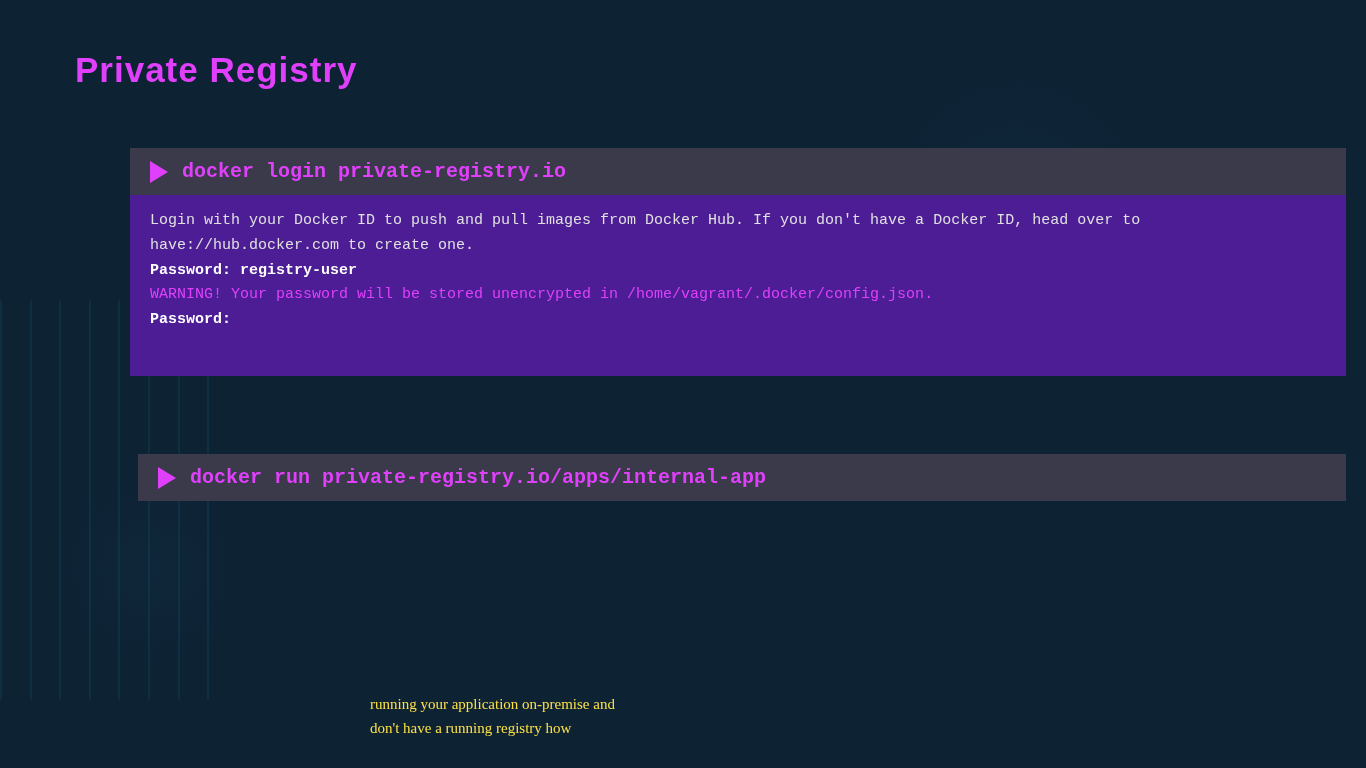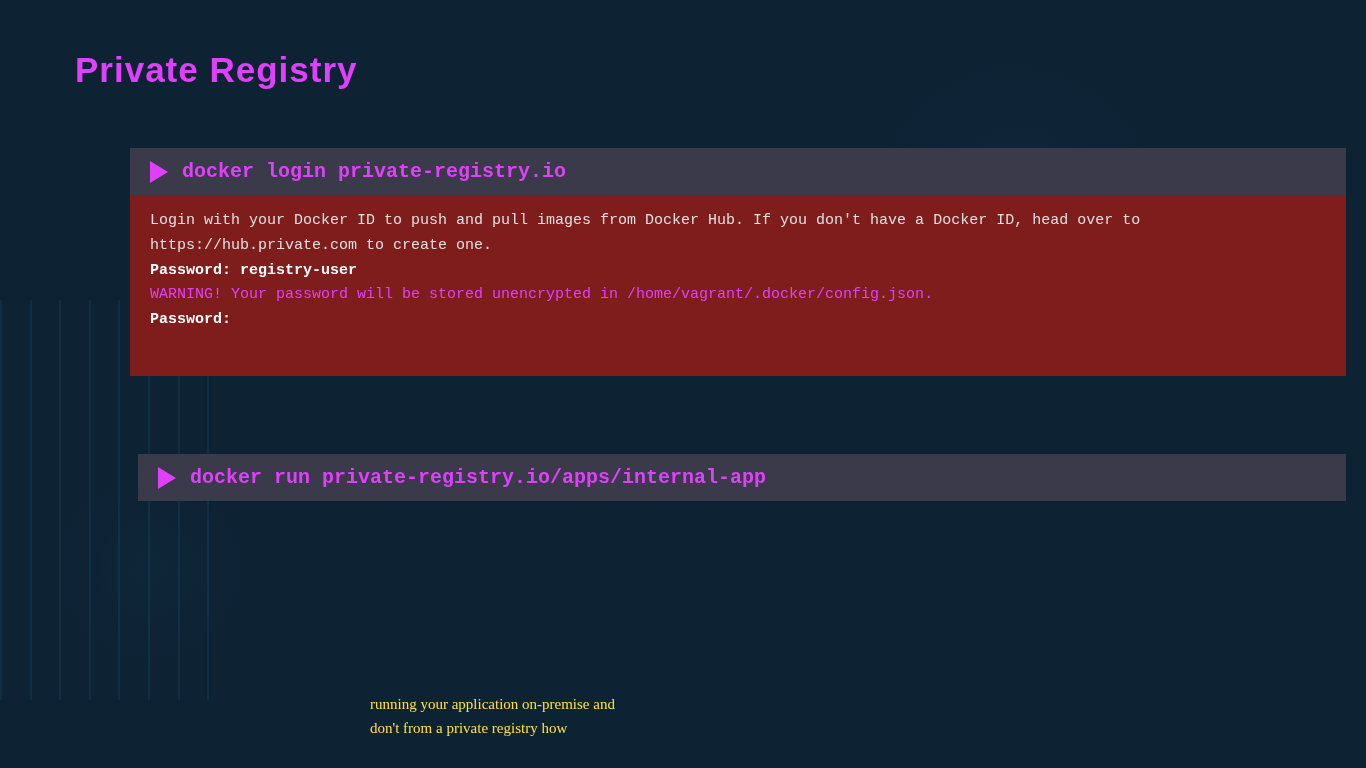--- a/index.html
+++ b/index.html
@@ -102,21 +102,21 @@
     }
 
     .command-text {
       color: #e040fb;
       font-size: 20px;
       font-family: 'Courier New', Courier, monospace;
       font-weight: bold;
     }
 
     .output-area {
-      background-color: #7f1d1d;
+      background-color: #4c1d95;
       padding: 14px 20px 18px 20px;
       font-size: 15px;
       line-height: 1.65;
       color: #e0e0e0;
       overflow: hidden;
     }
 
     .output-line {
       white-space: pre;
       font-family: 'Courier New', Courier, monospace;
@@ -168,31 +168,31 @@
 
 <h1 class="page-title">Private Registry</h1>
 
 <div class="terminal-block terminal-block-1">
   <div class="command-bar">
     <div class="play-icon"></div>
     <span class="command-text">docker login private-registry.io</span>
   </div>
   <div class="output-area">
     <div class="output-line white">Login with your Docker ID to push and pull images from Docker Hub. If you don't have a Docker ID, head over to</div>
-    <div class="output-line white">https://hub.private.com to create one.</div>
+    <div class="output-line white">have://hub.docker.com to create one.</div>
     <div class="output-line bold-white">Password: registry-user</div>
     <div class="output-line warning">WARNING! Your password will be stored unencrypted in /home/vagrant/.docker/config.json.</div>
     <div class="output-line bold-white">Password:</div>
     <div class="output-line">&nbsp;</div>
   </div>
 </div>
 
 <div class="terminal-block terminal-block-2">
   <div class="command-bar">
     <div class="play-icon"></div>
     <span class="command-text">docker run private-registry.io/apps/internal-app</span>
   </div>
 </div>
 
 <div class="subtitle-block">
   <div>running your application on-premise and</div>
-  <div>don't from a private registry how</div>
+  <div>don't have a running registry how</div>
 </div>
 
 </body></html>

